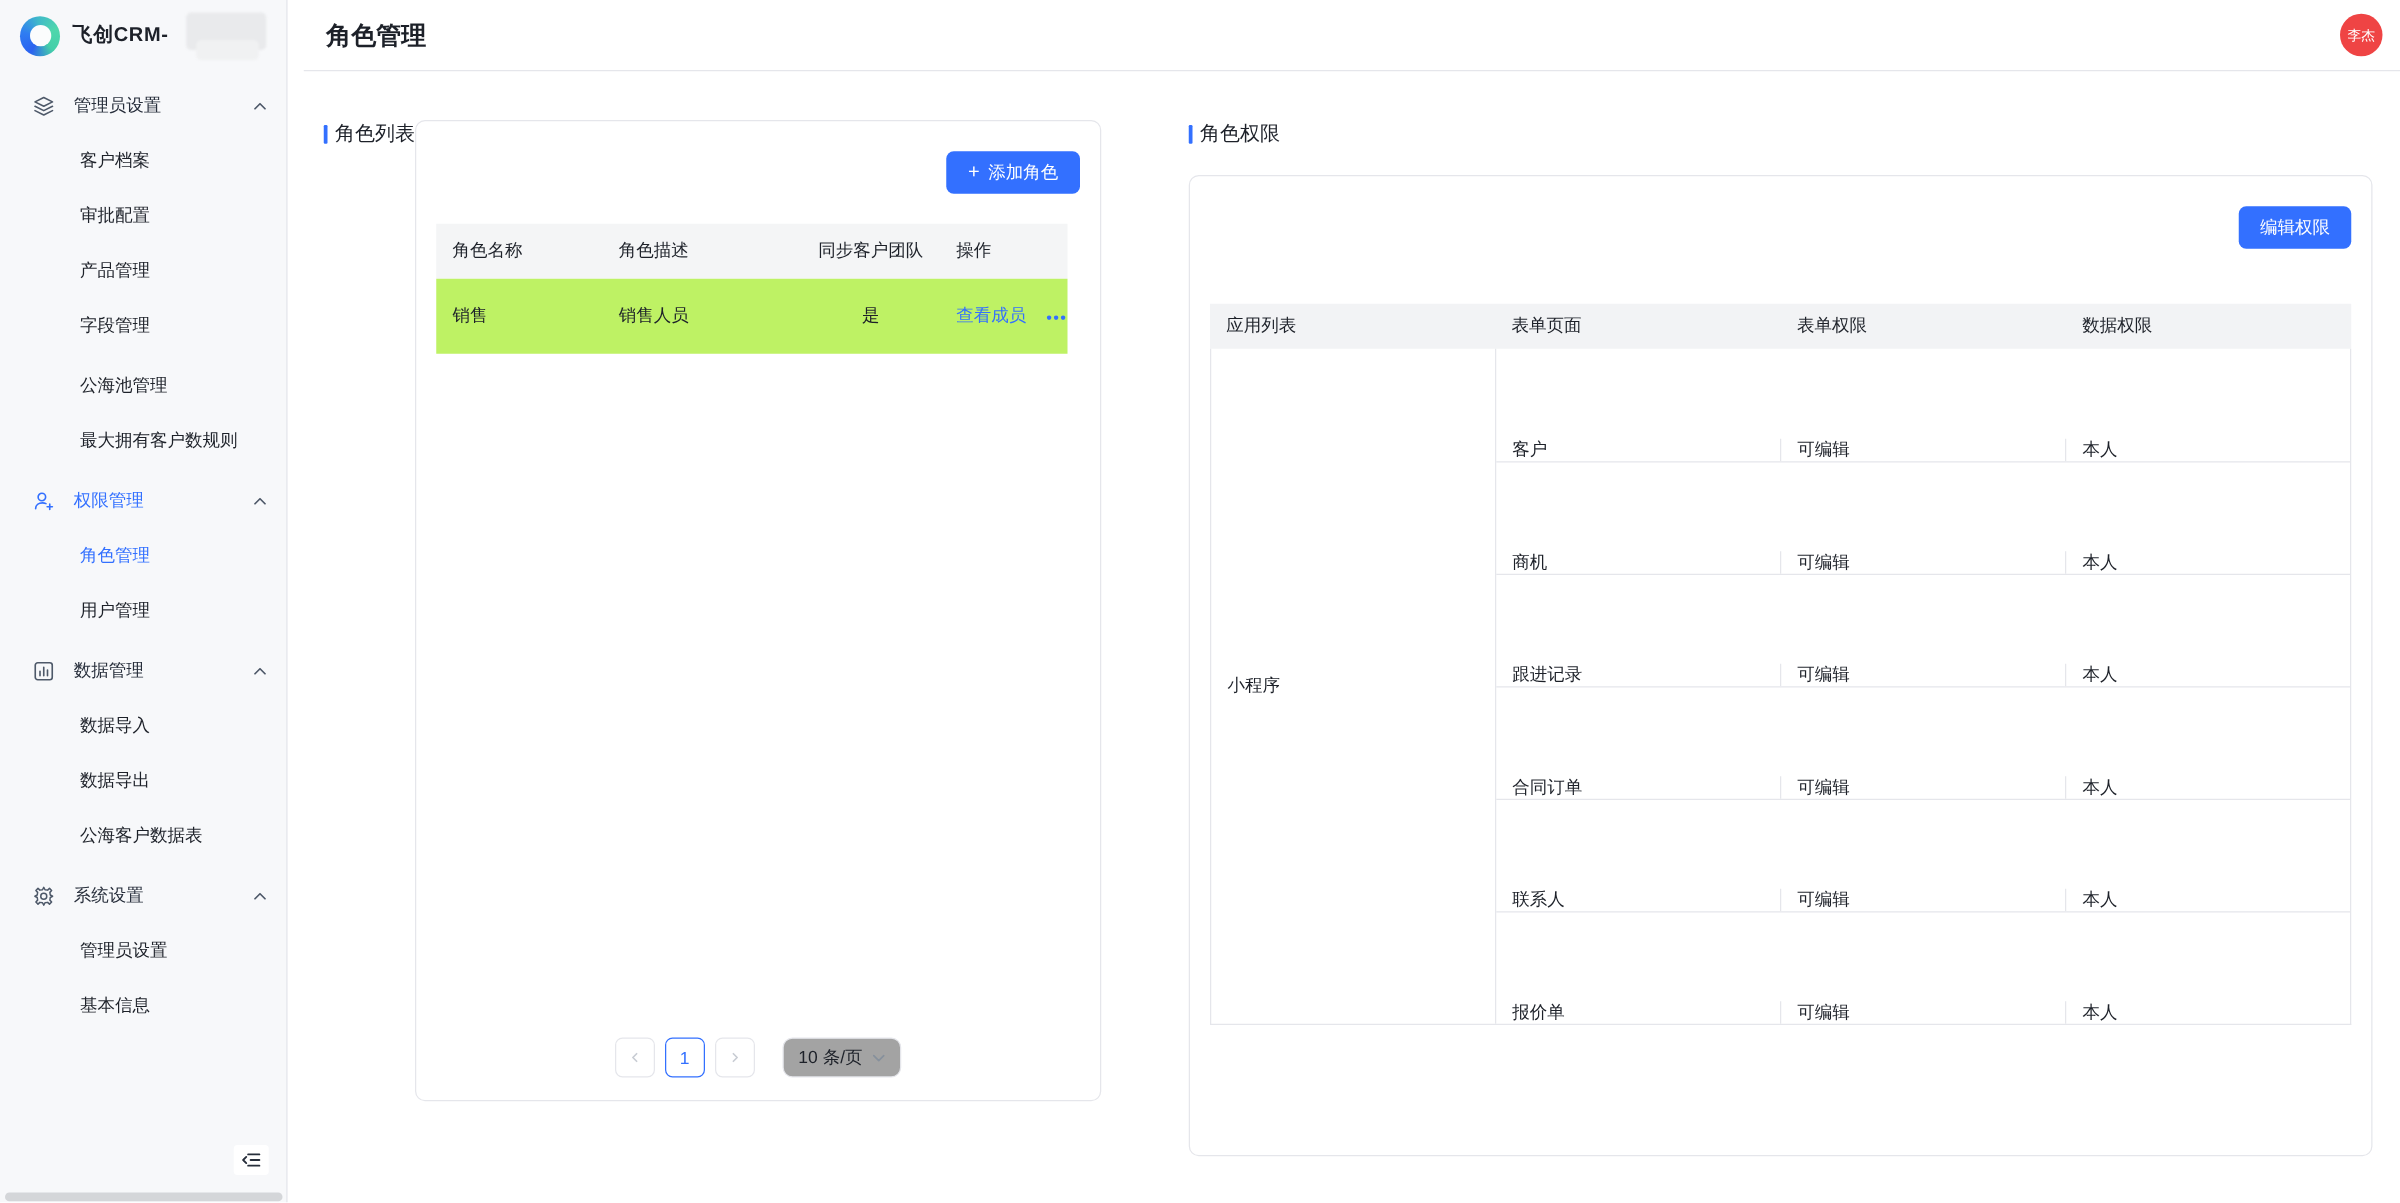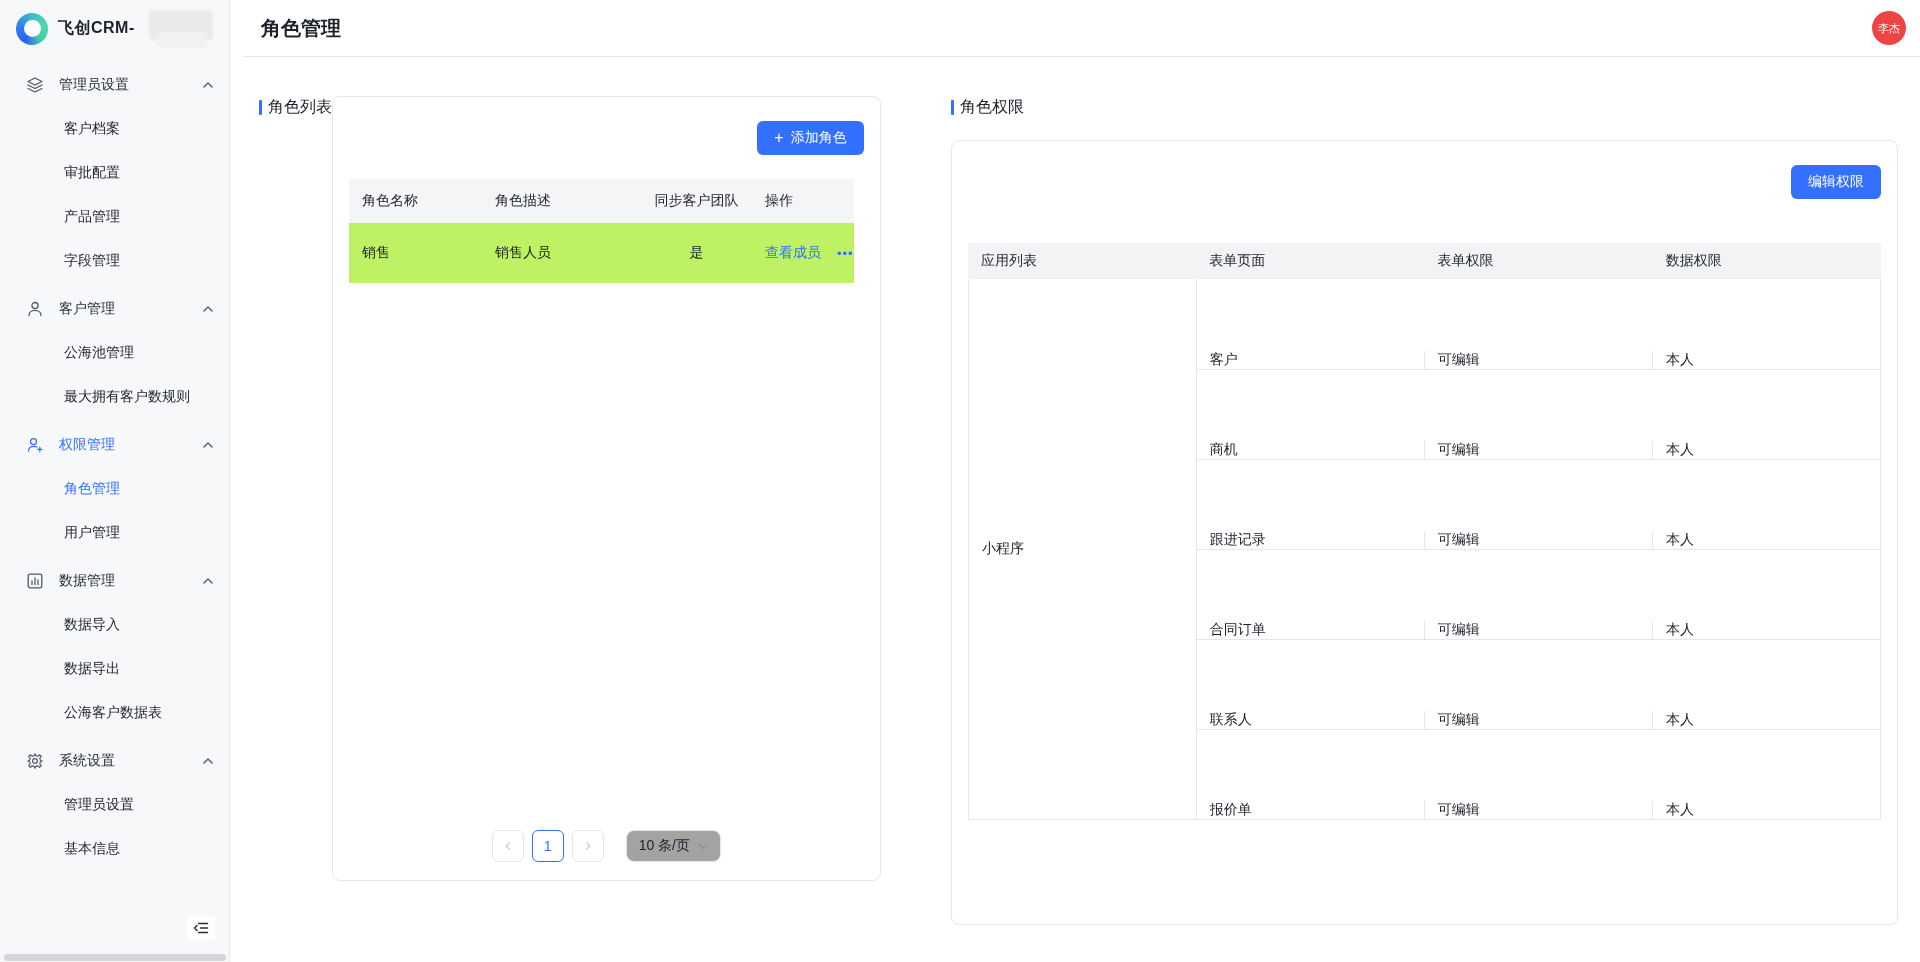--- a/index.html
+++ b/index.html
@@ -106,34 +106,20 @@
               </svg>
             </span>
         </div>
         <div class="menu-item">客户档案</div>
         <div class="menu-item">审批配置</div>
         <div class="menu-item">产品管理</div>
         <div class="menu-item">字段管理</div>
       </div>
 
       <div class="menu-group">
-        <div class="menu-group-head">
-          <span class="gicon">
-            <svg width="18" height="18" viewBox="0 0 18 18" fill="none" stroke="currentColor" stroke-width="1.3" stroke-linecap="round">
-                <circle cx="9" cy="5.6" r="3.1"></circle>
-                <path d="M3 15.5c0-3.1 2.6-5.1 6-5.1s6 2 6 5.1"></path>
-              </svg>
-          </span>
-          <span>客户管理</span>
-          <span class="chev">
-              <svg width="10" height="6" viewBox="0 0 10 6" fill="none" stroke="currentColor" stroke-width="1.4" stroke-linecap="round" stroke-linejoin="round">
-                <polyline points="1,5 5,1 9,5"></polyline>
-              </svg>
-            </span>
-        </div>
         <div class="menu-item">公海池管理</div>
         <div class="menu-item">最大拥有客户数规则</div>
       </div>
 
       <div class="menu-group">
         <div class="menu-group-head active">
           <span class="gicon">
             <svg width="18" height="18" viewBox="0 0 18 18" fill="none" stroke="currentColor" stroke-width="1.3" stroke-linecap="round">
                 <circle cx="7.5" cy="5.6" r="3"></circle>
                 <path d="M2.5 15c0-3 2.4-4.7 5.5-4.7 1 0 2 .2 2.8.6"></path>

